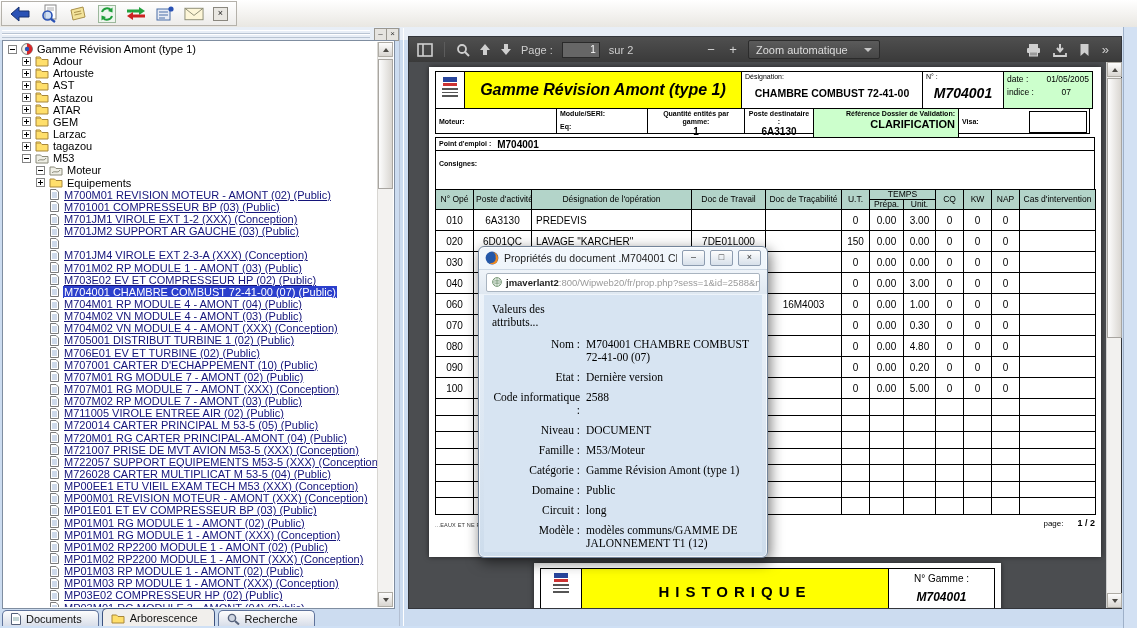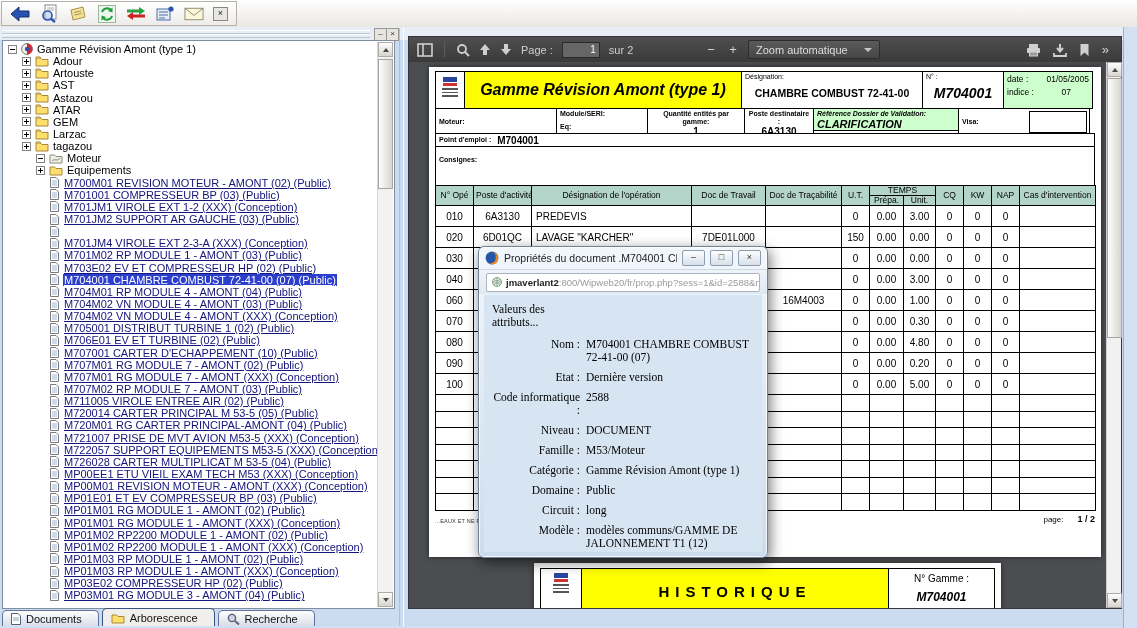--- a/index.html
+++ b/index.html
@@ -84,21 +84,21 @@
   .desig-val{font-size:10.5px;font-weight:bold;text-align:center;margin-top:6px;}
   .num-cell{width:82px;height:38px;padding:1px 3px;}
   .num-val{font-size:14px;font-weight:bold;font-style:italic;text-align:center;margin-top:4px;}
   .date-cell{width:90px;height:38px;background:#ccffcc;padding:2px 3px;font-size:8.5px;}
   .date-cell .dr{display:flex;justify-content:space-between;margin-bottom:3px;text-align:right;}
 
   .c-moteur{width:122px;height:26px;padding:1px 3px;}
   .c-module{width:92px;height:26px;padding:1px 3px;}
   .c-qty{width:98px;height:26px;padding:1px 3px;text-align:center;}
   .c-poste{width:70px;height:26px;padding:1px 3px;text-align:center;}
-  .c-ref{width:146px;height:23px;background:#ccffcc;padding:1px 3px;text-align:left;font-style:italic;}
+  .c-ref{width:146px;height:30px;background:#ccffcc;padding:1px 3px;text-align:right;}
   .c-visa{width:132px;height:26px;padding:1px 3px;}
   .bval{font-size:10px;font-weight:bold;}
   .visa-box{position:absolute;right:2px;top:2px;width:56px;height:20px;border:1px solid #000;background:#fff;}
 
   .point-row{width:660px;height:14px;padding:1px 3px;display:flex;align-items:center;gap:6px;}
   .consignes{width:660px;height:40px;padding:1px 3px;}
 
   .ops{border-collapse:collapse;table-layout:fixed;width:660px;margin-top:-1px;font-size:10px;}
   .ops th,.ops td{border:1px solid #000;padding:0 2px;overflow:hidden;white-space:nowrap;}
   .ops thead th{background:#b3d4c9;font-weight:normal;font-size:8.5px;line-height:9px;text-align:center;}
@@ -306,20 +306,30 @@
             <span class="ticon">
               <svg width="14" height="11" viewBox="0 0 14 11">
                 <path d="M1 2 L5.5 2 L7 3.5 L13 3.5 L13 10 L1 10 Z" fill="#ffdf6b" stroke="#a8873a"></path>
                 <path d="M1 2 L1 1 L5 1 L6 2" fill="#ffdf6b" stroke="#a8873a"></path>
               </svg>
             </span>
             <span class="tlabel">tagazou</span>
           </div>
         </div>
 
+      <div class="trow l1">
+        <span class="exp minus"></span>
+        <span class="ticon">
+          <svg width="14" height="11" viewBox="0 0 14 11">
+              <path d="M1 2 L5.5 2 L7 3.5 L13 3.5 L13 10 L1 10 Z" fill="#efefe6" stroke="#8a8a7a"></path>
+              <path d="M3 8 C5 5 9 9 11 5" stroke="#8a8a7a" fill="none"></path>
+            </svg>
+        </span>
+        <span class="tlabel">M53</span>
+      </div>
 
       <div class="trow l2">
         <span class="exp minus"></span>
         <span class="ticon">
           <svg width="14" height="11" viewBox="0 0 14 11">
               <path d="M1 2 L5.5 2 L7 3.5 L13 3.5 L13 10 L1 10 Z" fill="#efefe6" stroke="#8a8a7a"></path>
               <path d="M3 8 C5 5 9 9 11 5" stroke="#8a8a7a" fill="none"></path>
             </svg>
         </span>
         <span class="tlabel">Moteur</span>

